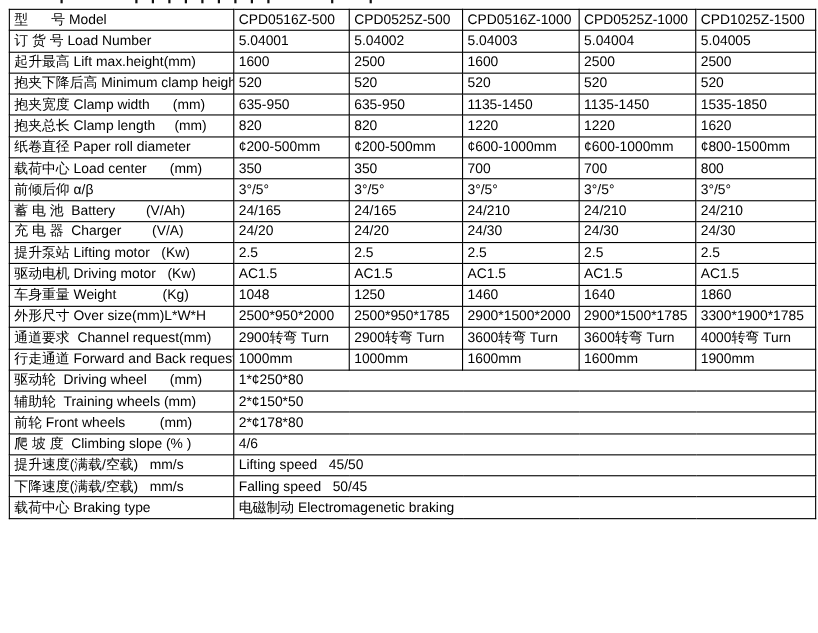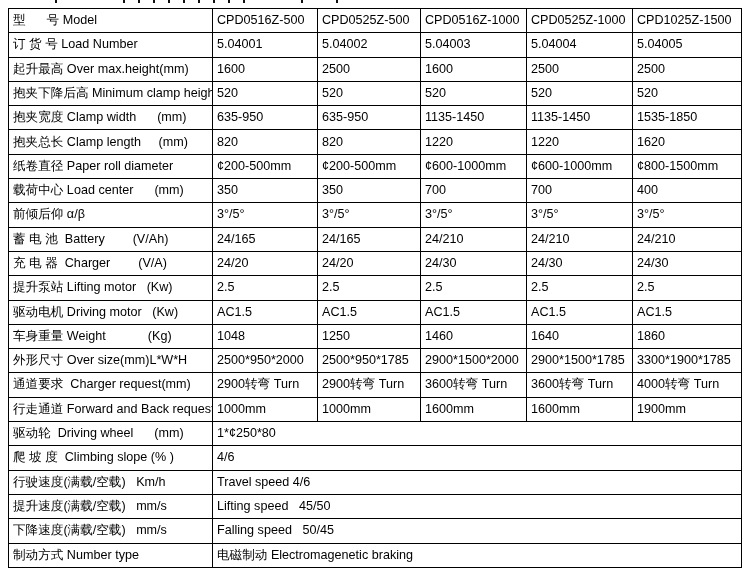--- a/index.html
+++ b/index.html
@@ -9,21 +9,21 @@
   }
   
   .top-artifact{
     position:absolute; left:55px; top:0; width:2px; height:3px; background:#111;
     box-shadow: 68px 0 0 #111, 83px 0 0 #111, 98px 0 0 #111, 113px 0 0 #111,
                 128px 0 0 #111, 143px 0 0 #111, 158px 0 0 #111, 173px 0 0 #111,
                 188px 0 0 #111, 246px 0 0 #111, 281px 0 0 #111;
   }
   table.spec{
     position:absolute; left:8px; top:8px;
-    width:733px; height:560px;
+    width:733px; height:464px;
     border-collapse:collapse; table-layout:fixed;
     background:#fff;
   }
   table.spec td{
     border:1px solid #000;
     font-size:12.6px; color:#000;
     line-height:1.05;
     padding:0 1px 0 4px;
     white-space:pre; overflow:hidden;
     vertical-align:middle;
@@ -61,21 +61,21 @@
       </tr>
       <tr>
         <td class="label">订 货 号 Load Number</td>
         <td class="val">5.04001</td>
         <td class="val">5.04002</td>
         <td class="val">5.04003</td>
         <td class="val">5.04004</td>
         <td class="val">5.04005</td>
       </tr>
       <tr>
-        <td class="label">起升最高 Over max.height(mm)</td>
+        <td class="label">起升最高 Lift max.height(mm)</td>
         <td class="val">1600</td>
         <td class="val">2500</td>
         <td class="val">1600</td>
         <td class="val">2500</td>
         <td class="val">2500</td>
       </tr>
       <tr>
         <td class="label">抱夹下降后高 Minimum clamp height</td>
         <td class="val">520</td>
         <td class="val">520</td>
@@ -106,21 +106,21 @@
         <td class="val">¢600-1000mm</td>
         <td class="val">¢600-1000mm</td>
         <td class="val">¢800-1500mm</td>
       </tr>
       <tr>
         <td class="label">载荷中心 Load center      (mm)</td>
         <td class="val">350</td>
         <td class="val">350</td>
         <td class="val">700</td>
         <td class="val">700</td>
-        <td class="val">400</td>
+        <td class="val">800</td>
       </tr>
       <tr>
         <td class="label">前倾后仰 α/β</td>
         <td class="val">3°/5°</td>
         <td class="val">3°/5°</td>
         <td class="val">3°/5°</td>
         <td class="val">3°/5°</td>
         <td class="val">3°/5°</td>
       </tr>
       <tr>
@@ -165,53 +165,57 @@
       </tr>
       <tr>
         <td class="label">外形尺寸 Over size(mm)L*W*H</td>
         <td class="val">2500*950*2000</td>
         <td class="val">2500*950*1785</td>
         <td class="val">2900*1500*2000</td>
         <td class="val">2900*1500*1785</td>
         <td class="val">3300*1900*1785</td>
       </tr>
       <tr>
-        <td class="label">通道要求  Charger request(mm)</td>
+        <td class="label">通道要求  Channel request(mm)</td>
         <td class="val">2900转弯 Turn</td>
         <td class="val">2900转弯 Turn</td>
         <td class="val">3600转弯 Turn</td>
         <td class="val">3600转弯 Turn</td>
         <td class="val">4000转弯 Turn</td>
       </tr>
       <tr>
         <td class="label">行走通道 Forward and Back request</td>
         <td class="val">1000mm</td>
         <td class="val">1000mm</td>
         <td class="val">1600mm</td>
         <td class="val">1600mm</td>
         <td class="val">1900mm</td>
       </tr>
       <tr>
         <td class="label">驱动轮  Driving wheel      (mm)</td>
         <td class="val" colspan="5">1*¢250*80</td>
       </tr>
       <tr>
+        <td class="label">辅助轮  Training wheels (mm)</td>
+        <td class="val" colspan="5">2*¢150*50</td>
+      </tr>
+      <tr>
+        <td class="label">前轮 Front wheels         (mm)</td>
+        <td class="val" colspan="5">2*¢178*80</td>
+      </tr>
+      <tr>
         <td class="label">爬 坡 度  Climbing slope (% )</td>
         <td class="val" colspan="5">4/6</td>
       </tr>
       <tr>
-        <td class="label">行驶速度(满载/空载)   Km/h</td>
-        <td class="val" colspan="5">Travel speed 4/6</td>
-      </tr>
-      <tr>
         <td class="label">提升速度(满载/空载)   mm/s</td>
         <td class="val" colspan="5">Lifting speed   45/50</td>
       </tr>
       <tr>
         <td class="label">下降速度(满载/空载)   mm/s</td>
         <td class="val" colspan="5">Falling speed   50/45</td>
       </tr>
       <tr>
-        <td class="label">制动方式 Number type</td>
+        <td class="label">载荷中心 Braking type</td>
         <td class="val" colspan="5"><span>电磁制动 </span><span class="misspell">Electromagenetic</span><span> braking</span></td>
       </tr>
     </tbody>
 </table>
 
 </body></html>

